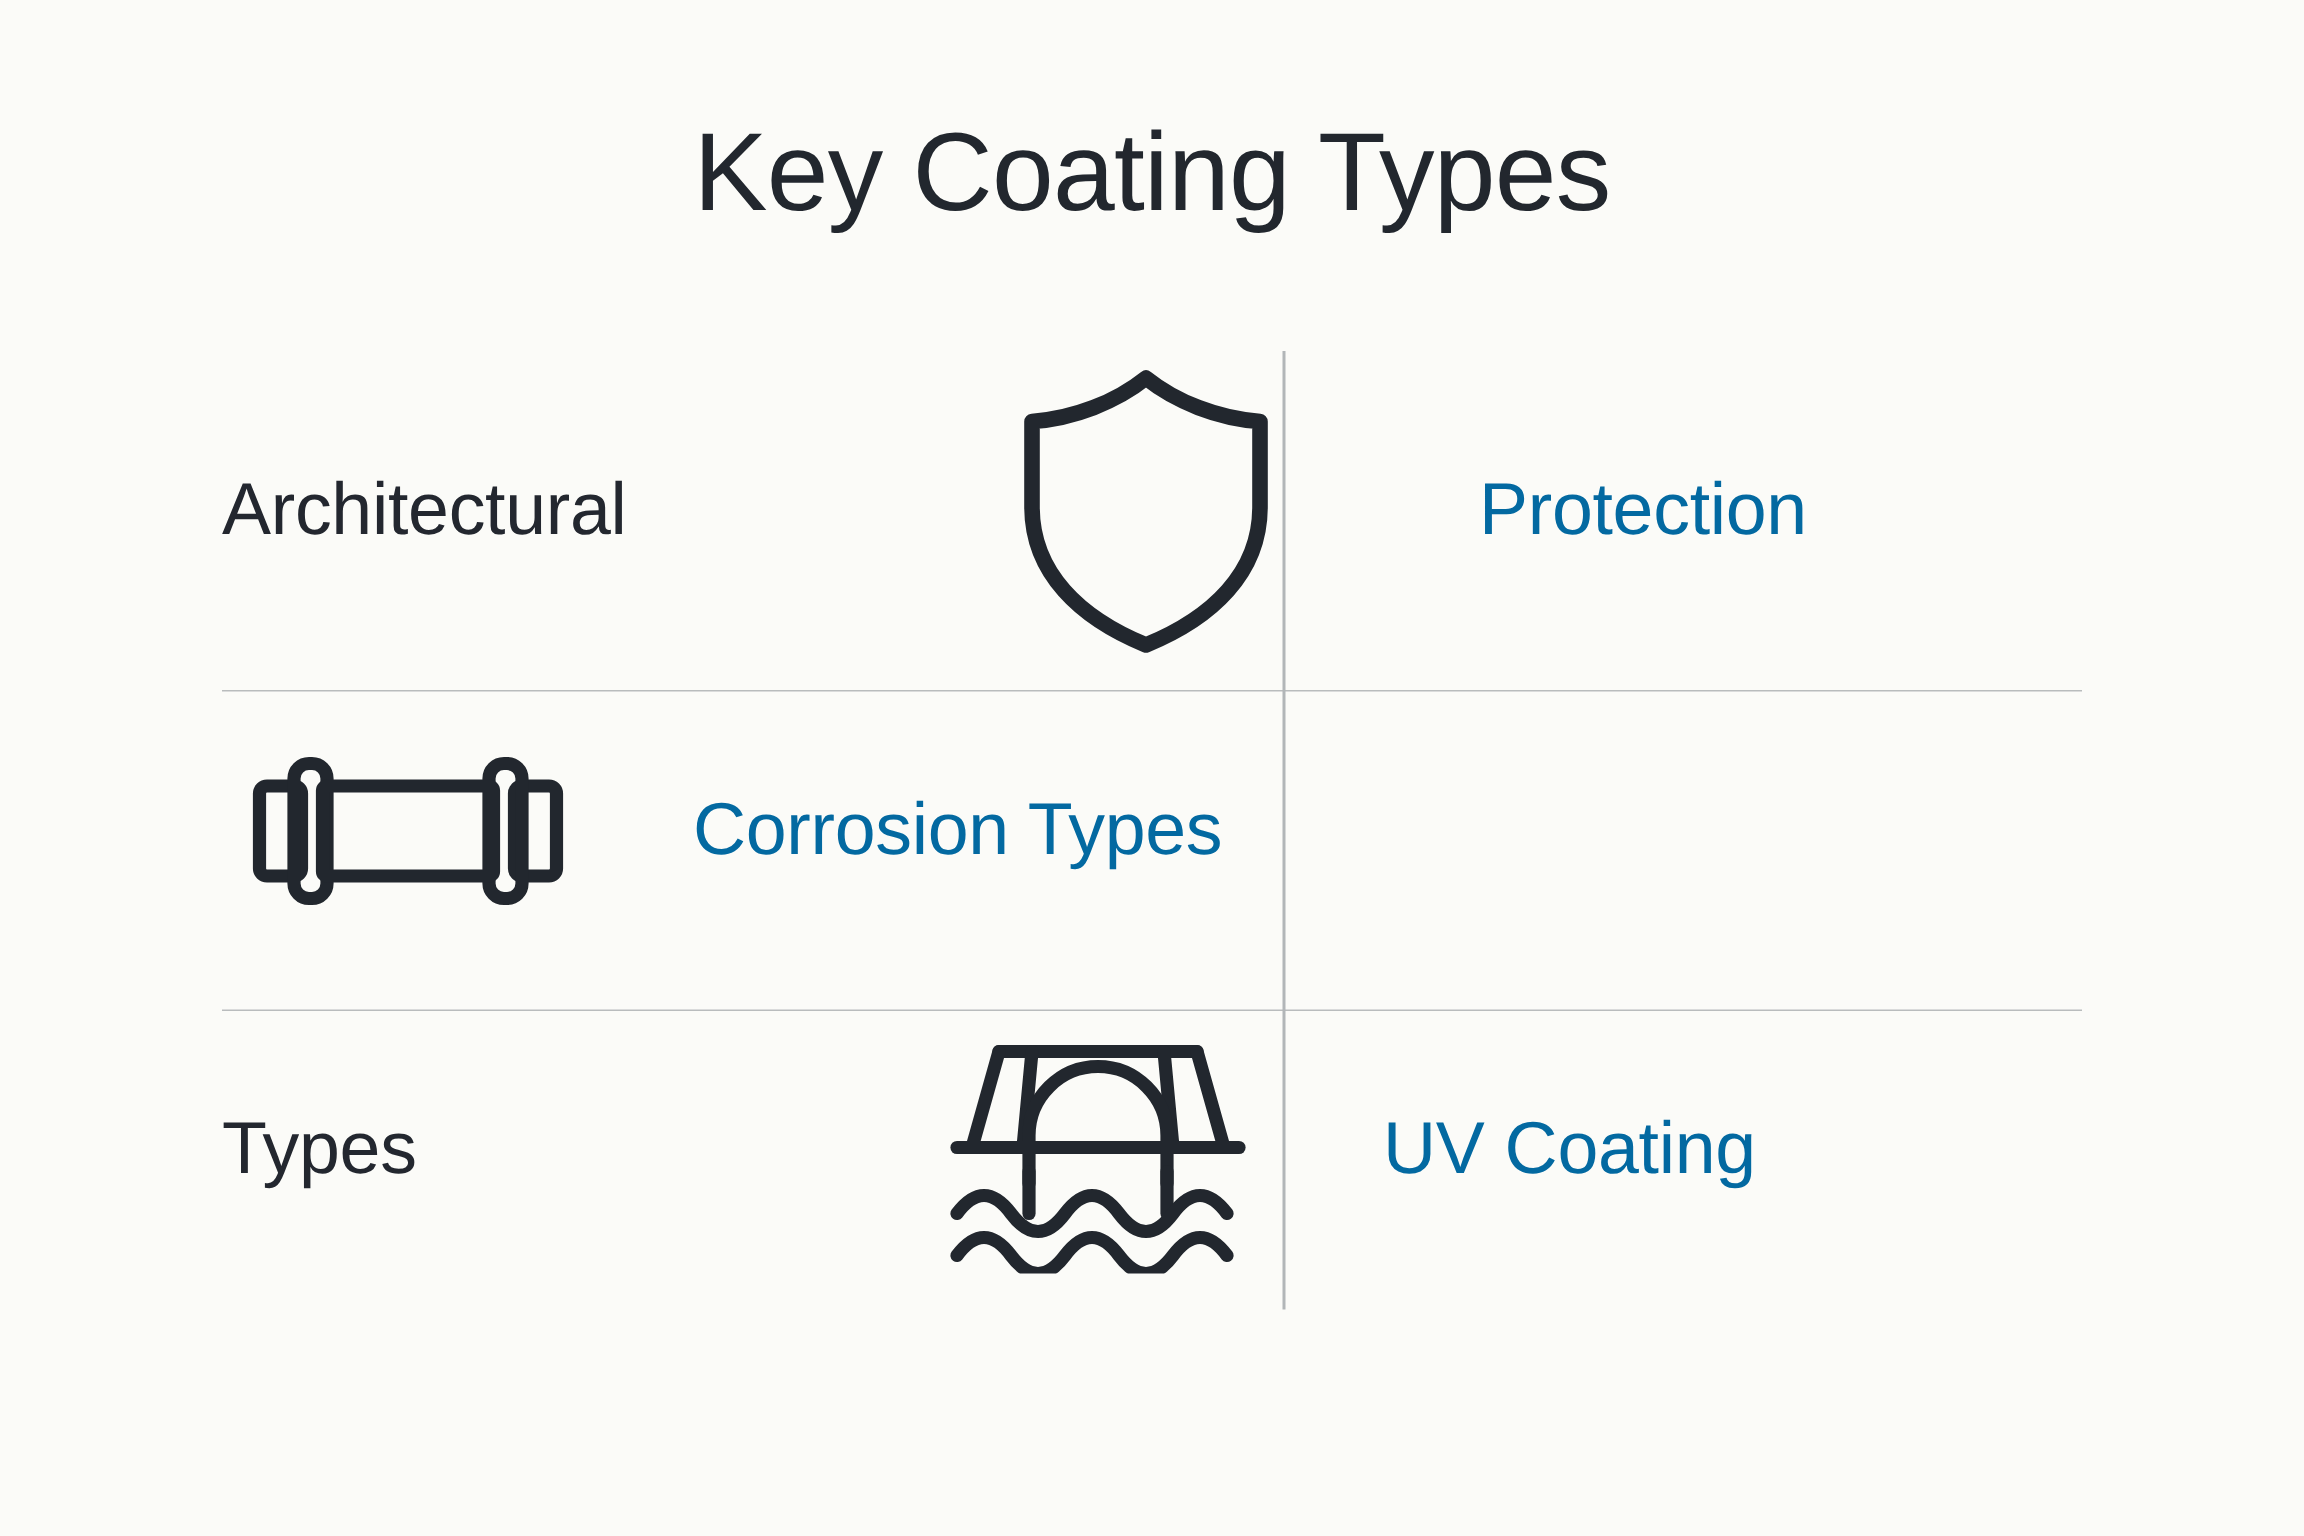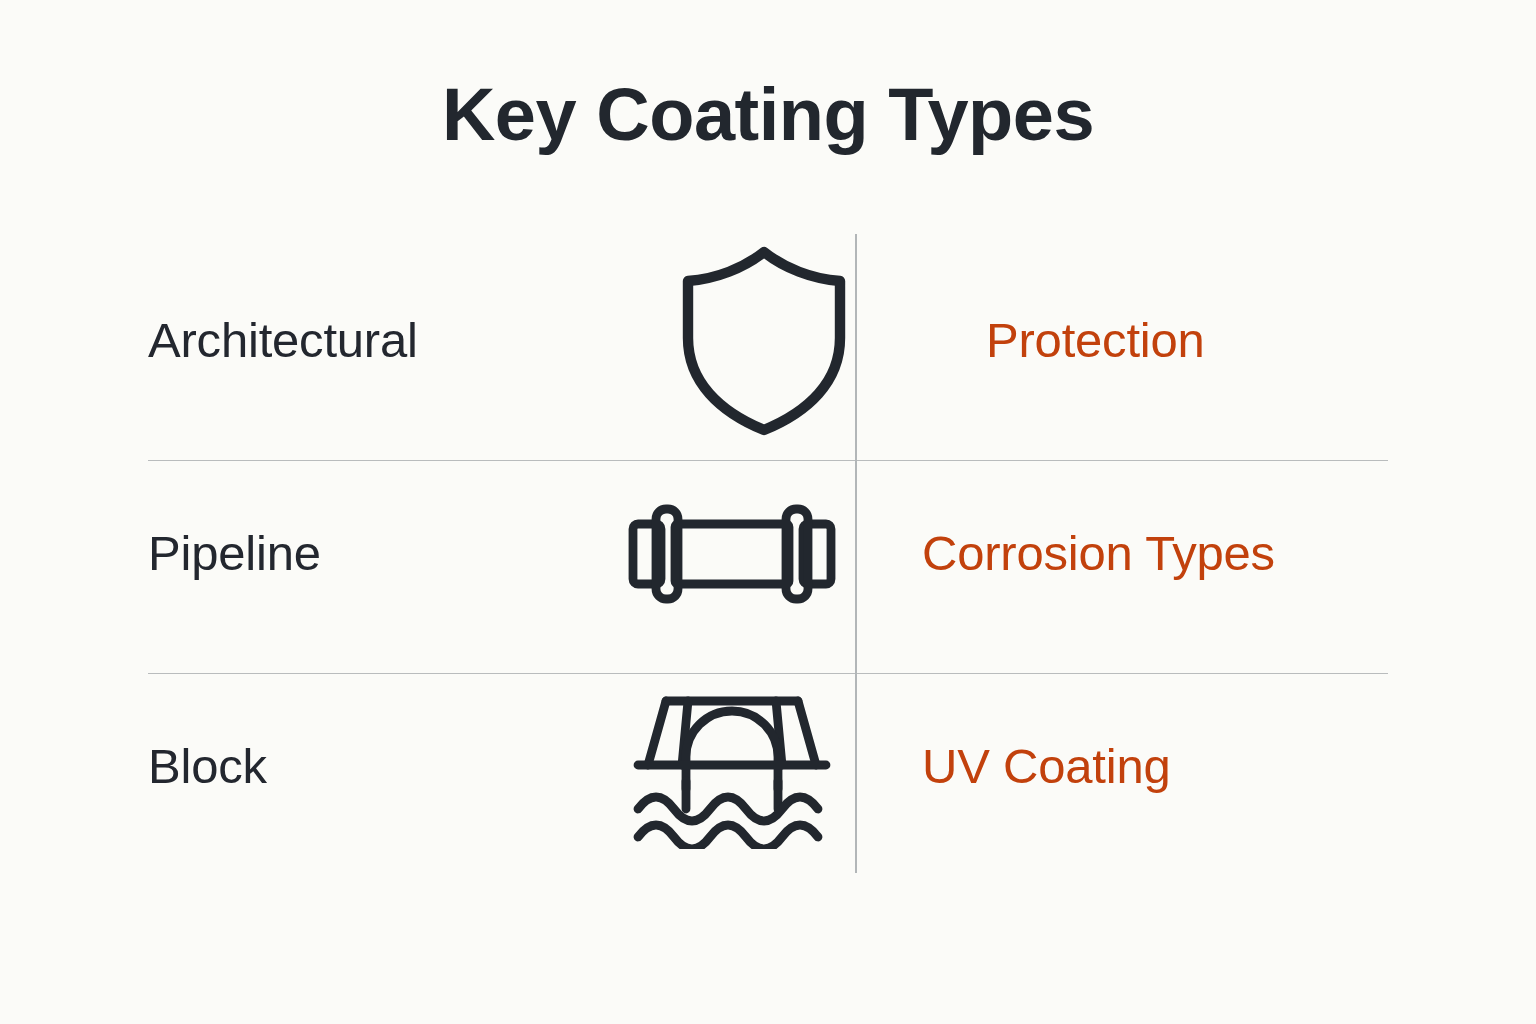--- a/index.html
+++ b/index.html
@@ -24,21 +24,21 @@
   }
 
   
   .title {
     position: absolute;
     top: 78px;
     left: 0;
     width: 1536px;
     text-align: center;
     font-size: 74px;
-    font-weight: 700;
+    font-weight: 400;
     letter-spacing: -0.5px;
     color: #22272e;
     line-height: 1.0;
     white-space: nowrap;
   }
 
   
   .grid {
     position: absolute;
     left: 148px;
@@ -73,21 +73,21 @@
     flex: 0 0 247px;
     display: flex;
     align-items: center;
     justify-content: center;
   }
   .cell-value {
     flex: 1 1 auto;
     padding-left: 67px;
     font-size: 49px;
     font-weight: 400;
-    color: #c2410c;
+    color: #0369a1;
     letter-spacing: -0.2px;
     line-height: 1.1;
     white-space: nowrap;
   }
 
   
   .hdiv {
     position: absolute;
     left: 0;
     width: 1240px;
@@ -141,42 +141,41 @@
           <svg width="176" height="190" viewBox="0 0 88 95" fill="none" stroke="#22272e" stroke-width="5.2" stroke-linecap="round" stroke-linejoin="round">
             <path d="M6 17.5 C 20 16.5 34 11 44 3 C 54 11 68 16.5 82 17.5
                      L 82 46 C 82 68 66 83 44 92 C 22 83 6 68 6 46 Z"></path>
           </svg>
         </span>
       </div>
       <div class="cell-value">Protection</div>
     </div>
 
     <div class="row row-1">
-      <div class="cell-label">Pipeline</div>
       <div class="cell-icon">
         <span>
           <svg width="210" height="112" viewBox="0 0 105 56" fill="none" stroke="#22272e" stroke-width="4.4" stroke-linecap="round" stroke-linejoin="round">
 
             <rect x="3" y="13" width="14" height="30" rx="2.5"></rect>
 
             <rect x="88" y="13" width="14" height="30" rx="2.5"></rect>
 
             <rect x="14.5" y="5.5" width="11" height="45" rx="5"></rect>
 
             <rect x="79.5" y="5.5" width="11" height="45" rx="5"></rect>
 
             <rect x="24" y="13" width="57" height="30" rx="1.5"></rect>
           </svg>
         </span>
       </div>
       <div class="cell-value">Corrosion Types</div>
     </div>
 
     <div class="row row-2">
-      <div class="cell-label">Block</div>
+      <div class="cell-label">Types</div>
       <div class="cell-icon">
         <span>
           <svg width="200" height="164" viewBox="0 0 100 82" fill="none" stroke="#22272e" stroke-width="4.4" stroke-linecap="round" stroke-linejoin="round">
 
             <path d="M17 8 L 83 8"></path>
 
             <path d="M17 8 L 8 40"></path>
             <path d="M28 8 L 25 40"></path>
 
             <path d="M83 8 L 92 40"></path>

